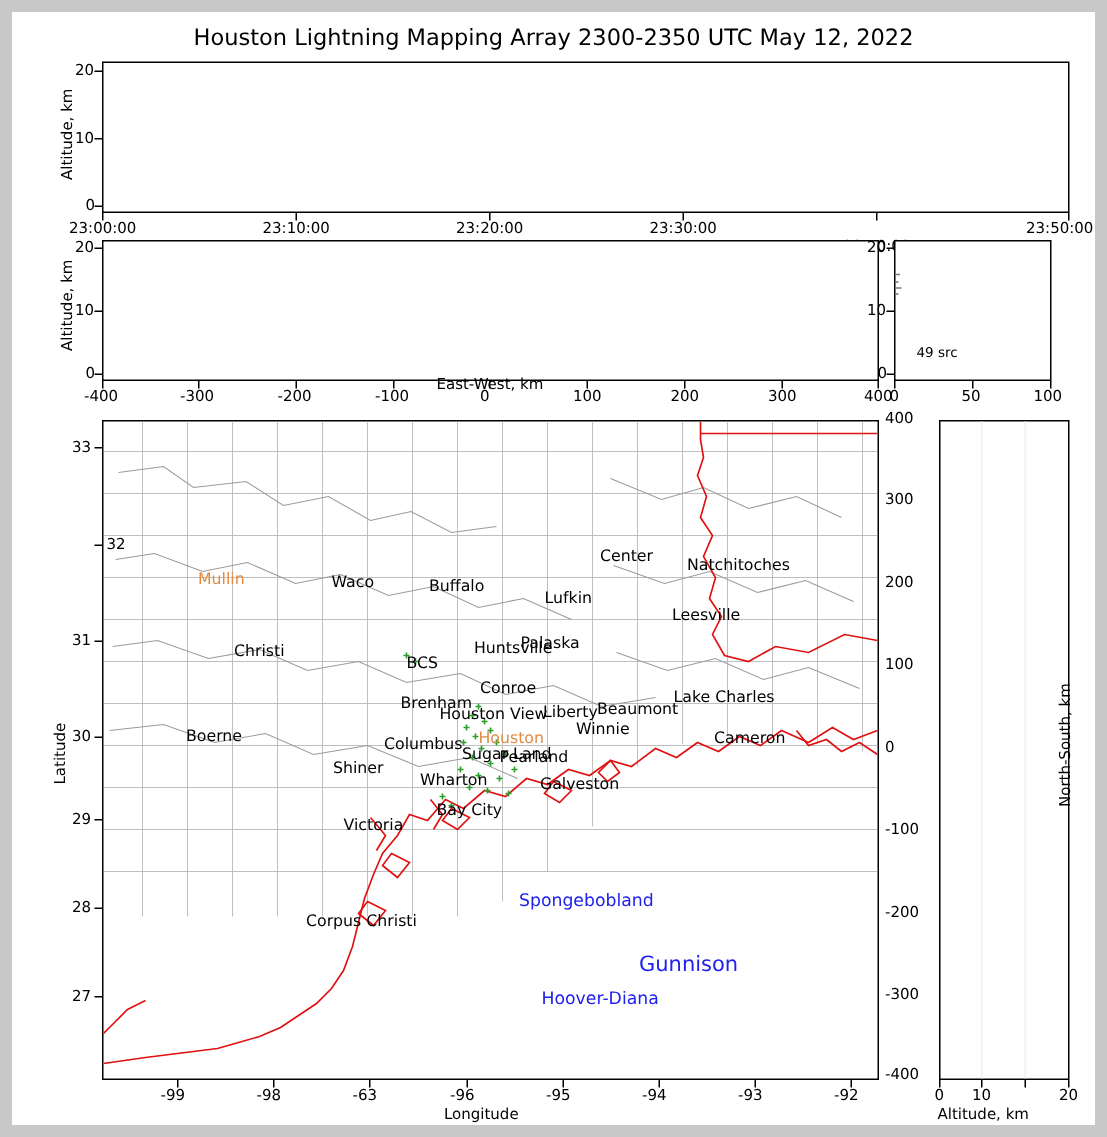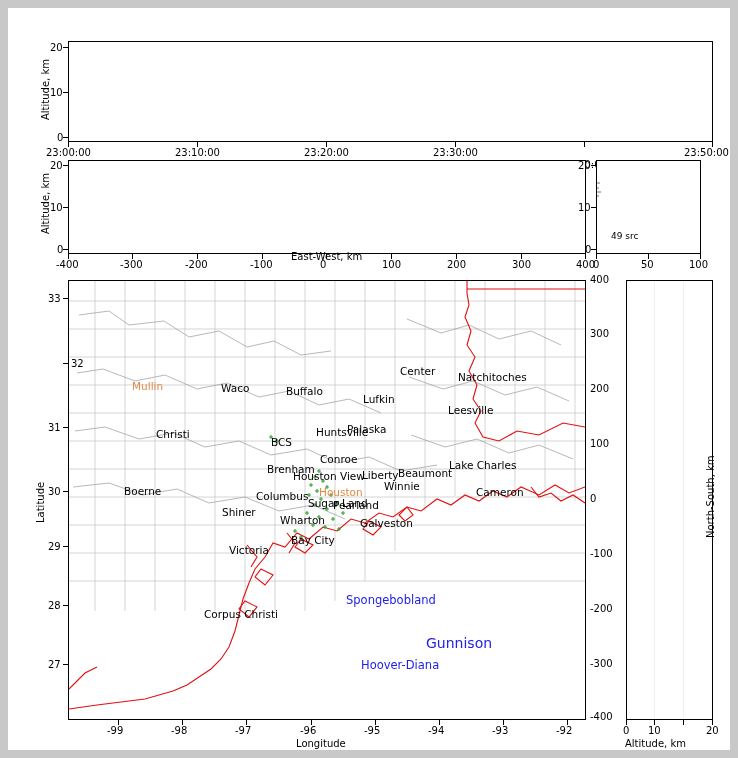--- a/index.html
+++ b/index.html
@@ -72,20 +72,21 @@
     font-size: 9px;
     color: #000000;
   }
   svg { display: block; }
 </style>
 </head>
 <body>
 
 <div id="figure">
 
+  <div class="title">Houston Lightning Mapping Array 2300-2350 UTC May 12, 2022</div>
 
   <div class="panel" style="left:60px; top:33px; width:645px; height:101px;"></div>
 
   <div class="tick-label" style="left:42px; top:34px;">20</div>
   <div class="tick-label" style="left:42px; top:79px;">10</div>
   <div class="tick-label" style="left:49px; top:124px;">0</div>
   <div class="tick" style="left:55px; top:39px; width:5px; height:1px;"></div>
   <div class="tick" style="left:55px; top:84px; width:5px; height:1px;"></div>
   <div class="tick" style="left:55px; top:129px; width:5px; height:1px;"></div>
   <div class="axis-label vrot" style="left:32px; top:112px;">Altitude, km</div>
@@ -176,21 +177,21 @@
   <div class="tick" style="left:110px; top:712px; width:1px; height:5px;"></div>
   <div class="tick" style="left:174px; top:712px; width:1px; height:5px;"></div>
   <div class="tick" style="left:238px; top:712px; width:1px; height:5px;"></div>
   <div class="tick" style="left:303px; top:712px; width:1px; height:5px;"></div>
   <div class="tick" style="left:367px; top:712px; width:1px; height:5px;"></div>
   <div class="tick" style="left:431px; top:712px; width:1px; height:5px;"></div>
   <div class="tick" style="left:495px; top:712px; width:1px; height:5px;"></div>
   <div class="tick" style="left:559px; top:712px; width:1px; height:5px;"></div>
   <div class="tick-label" style="left:99px; top:717px;">-99</div>
   <div class="tick-label" style="left:163px; top:717px;">-98</div>
-  <div class="tick-label" style="left:227px; top:717px;">-97</div>
+  <div class="tick-label" style="left:227px; top:717px;">-63</div>
   <div class="tick-label" style="left:292px; top:717px;">-96</div>
   <div class="tick-label" style="left:356px; top:717px;">-95</div>
   <div class="tick-label" style="left:420px; top:717px;">-94</div>
   <div class="tick-label" style="left:484px; top:717px;">-93</div>
   <div class="tick-label" style="left:548px; top:717px;">-92</div>
   <div class="axis-label" style="left:288px; top:730px;">Longitude</div>
 
   <div class="tick-label" style="left:582px; top:266px;">400</div>
   <div class="tick-label" style="left:582px; top:320px;">300</div>
   <div class="tick-label" style="left:582px; top:375px;">200</div>

